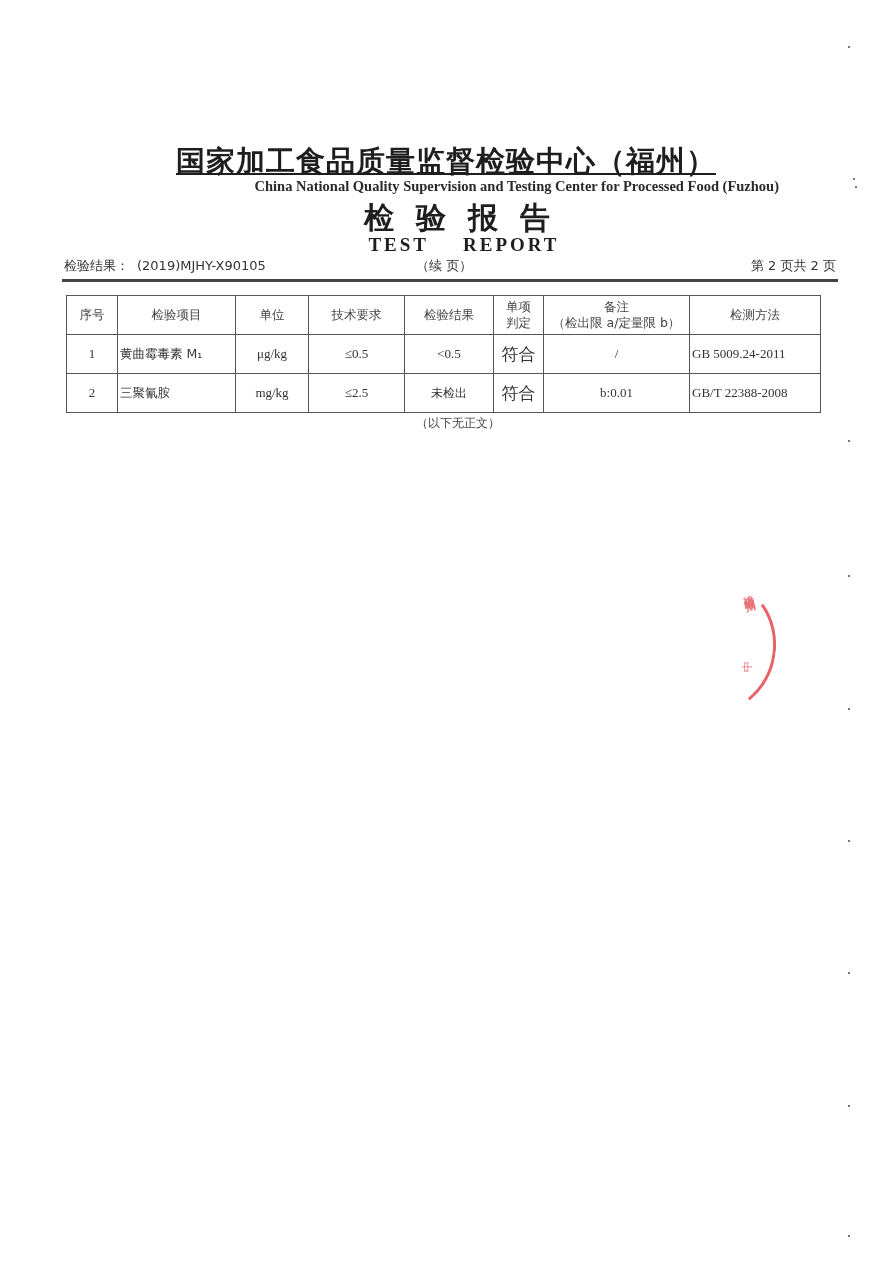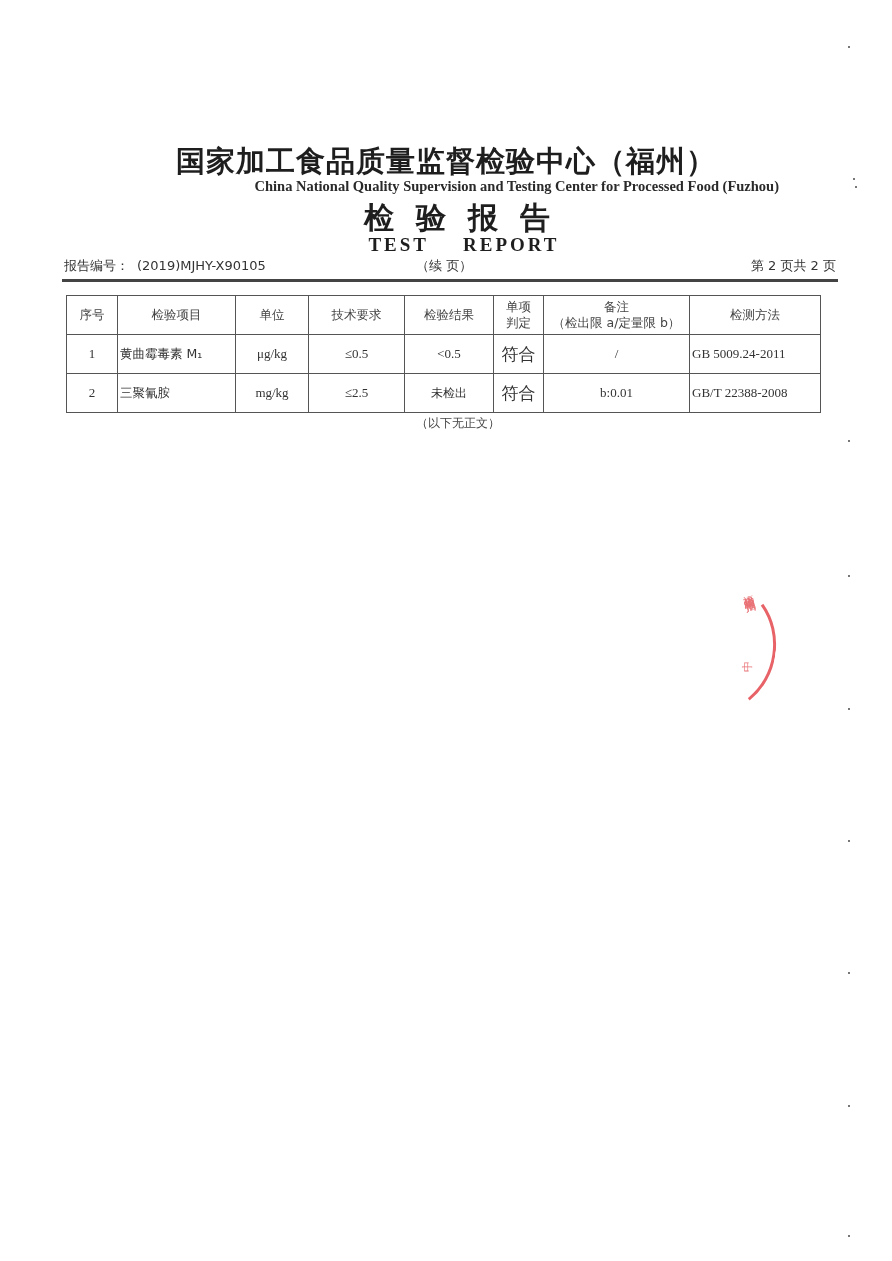--- a/index.html
+++ b/index.html
@@ -13,20 +13,21 @@
     }
     .page { position: absolute; left: 0; top: 0; width: 892px; height: 1261px; }
 
     .title-cn {
       position: absolute; left: 0; width: 892px; top: 142px;
       text-align: center;
       font-family: "DejaVu Serif", serif;
       font-size: 29px; font-weight: bold; letter-spacing: 1px;
       color: #1e1e1e;
       padding-left: 0px;
+      text-decoration: underline;
     }
     .title-en {
       position: absolute; left: 0; width: 767px; top: 178px;
       text-align: right;
       font-family: "Liberation Serif", serif;
       font-size: 14.5px; font-weight: bold;
       color: #2a2a2a;
       padding-left: 12px;
     }
     .report-cn {
@@ -135,21 +136,21 @@
 
   <div class="title-cn">国家加工食品质量监督检验中心（福州）</div>
   <div class="title-en">China National Quality Supervision and Testing Center for Processed Food (Fuzhou)</div>
   <div class="report-cn">检验报告</div>
   <div class="report-en">
     <span>TEST</span><span class="gap"></span><span>REPORT</span>
   </div>
 
   <div class="meta-row">
     <div class="report-no">
-      <span class="lbl">报告编号：</span><span>(2019)MJHY-X90105</span>
+      <span class="lbl">检验结果：</span><span>(2019)MJHY-X90105</span>
     </div>
     <div class="cont">（续 页）</div>
     <div class="pages">
       <span>第 2 页</span><span class="total">共 2 页</span>
     </div>
   </div>
 
   <div class="rule"></div>
 
   <table class="results">

